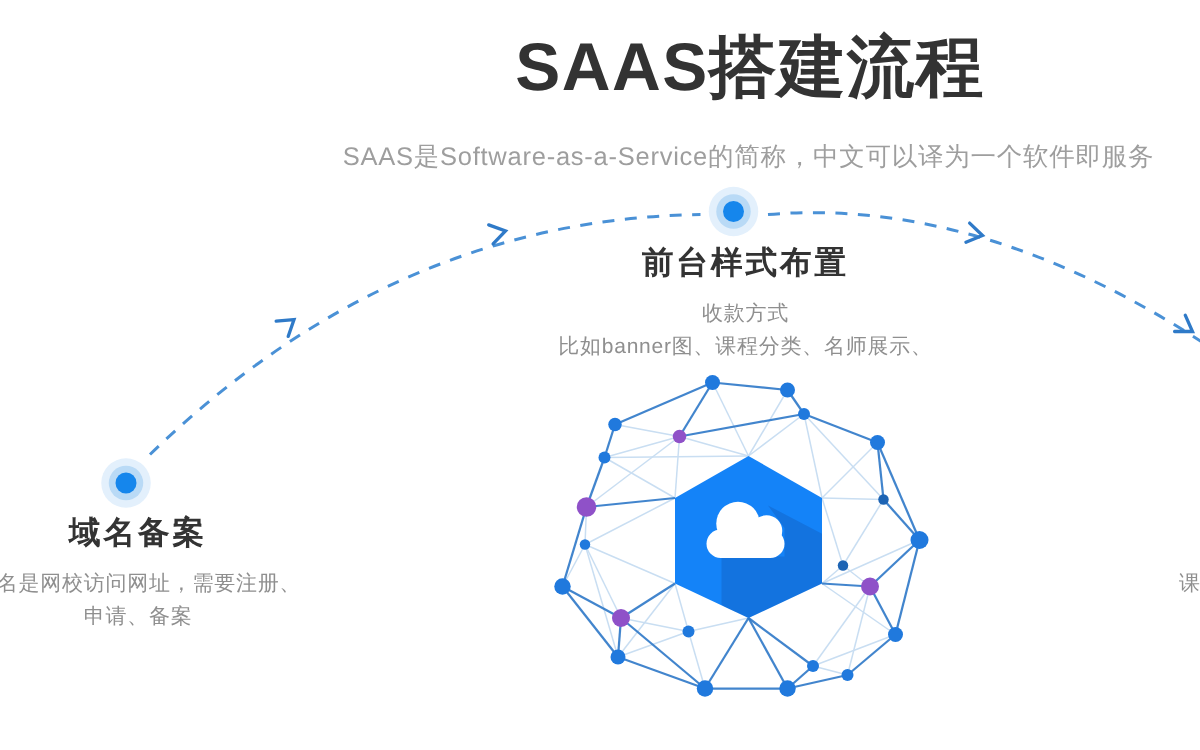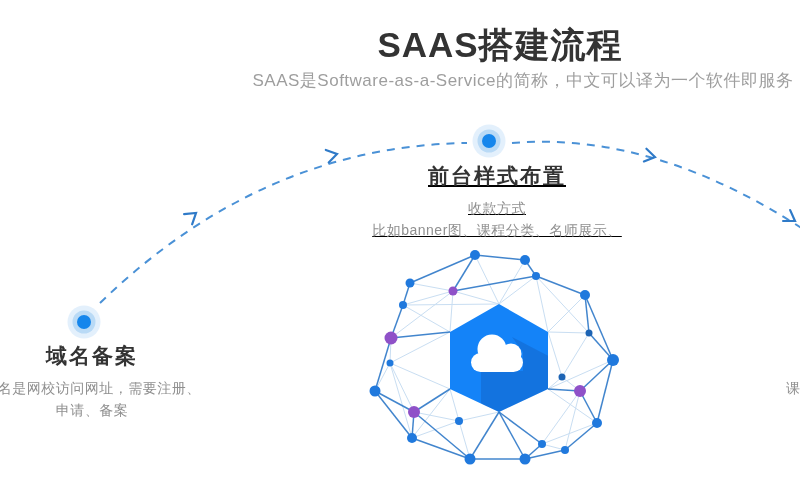--- a/index.html
+++ b/index.html
@@ -1,35 +1,35 @@
 <!DOCTYPE html>
 <html><head>
 <meta charset="utf-8">
 <style>
   html,body{margin:0;padding:0;background:#ffffff;}
   body{font-family:"Liberation Sans","DejaVu Sans",sans-serif;}
   #stage{position:relative;width:800px;height:500px;overflow:hidden;background:#ffffff;}
   #decor{position:absolute;left:0;top:0;width:800px;height:500px;}
   .page-title{
     position:absolute;left:500px;top:26px;transform:translateX(-50%);
-    font-size:35px;line-height:38px;font-weight:600;color:#333333;
+    font-size:45px;line-height:38px;font-weight:600;color:#333333;
     letter-spacing:1px;white-space:nowrap;margin:0;
   }
   .page-subtitle{
-    position:absolute;left:499px;top:71px;transform:translateX(-50%);
+    position:absolute;left:499px;top:95px;transform:translateX(-50%);
     font-size:17px;line-height:20px;color:#9e9e9e;
-    letter-spacing:.5px;white-space:nowrap;margin-left:24px;
+    letter-spacing:.5px;white-space:nowrap;
   }
   .step{position:absolute;text-align:center;}
   .step-title{
     font-size:21px;line-height:25px;font-weight:600;color:#333333;
     letter-spacing:2px;white-space:nowrap;margin:0 0 9px 0;
   }
   .step-desc{font-size:14px;line-height:22px;color:#8f8f8f;letter-spacing:.5px;}
-  #step-frontend{left:347px;top:163px;width:300px;text-decoration:underline;}
+  #step-frontend{left:347px;top:163px;width:300px;}
   #step-domain{left:-38px;top:343px;width:260px;}
   #step-right-partial{left:786px;top:377px;width:30px;text-align:left;}
 </style>
 </head>
 <body>
 
 <div id="stage">
 
   <svg id="decor" viewBox="0 0 800 500" xmlns="http://www.w3.org/2000/svg">
       <g fill="none" stroke="#4a91d6" stroke-width="2" stroke-dasharray="8 7">

